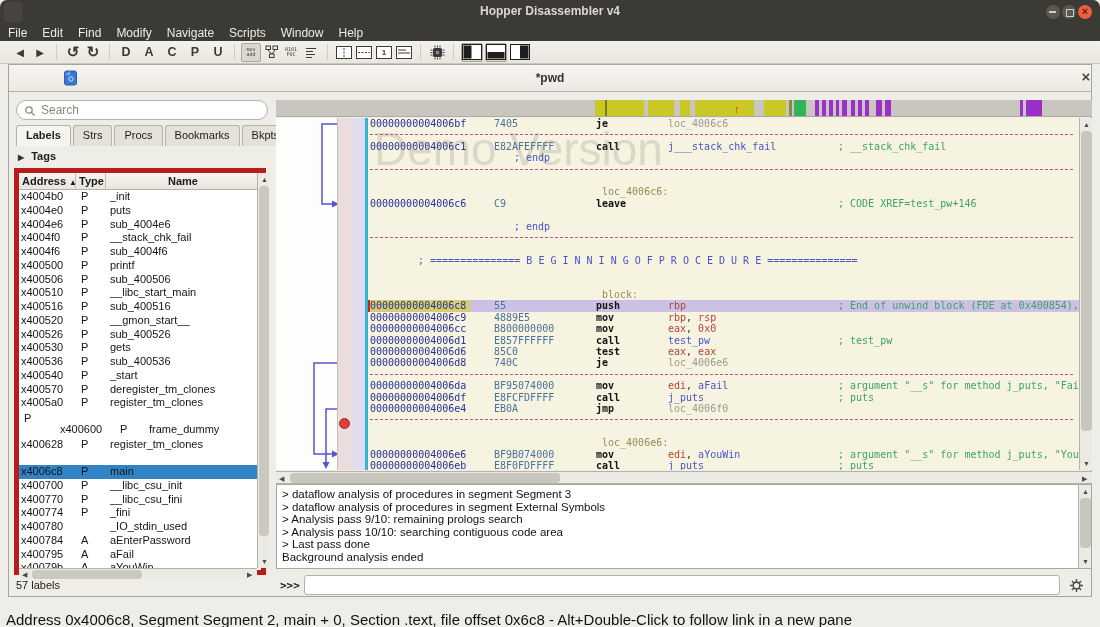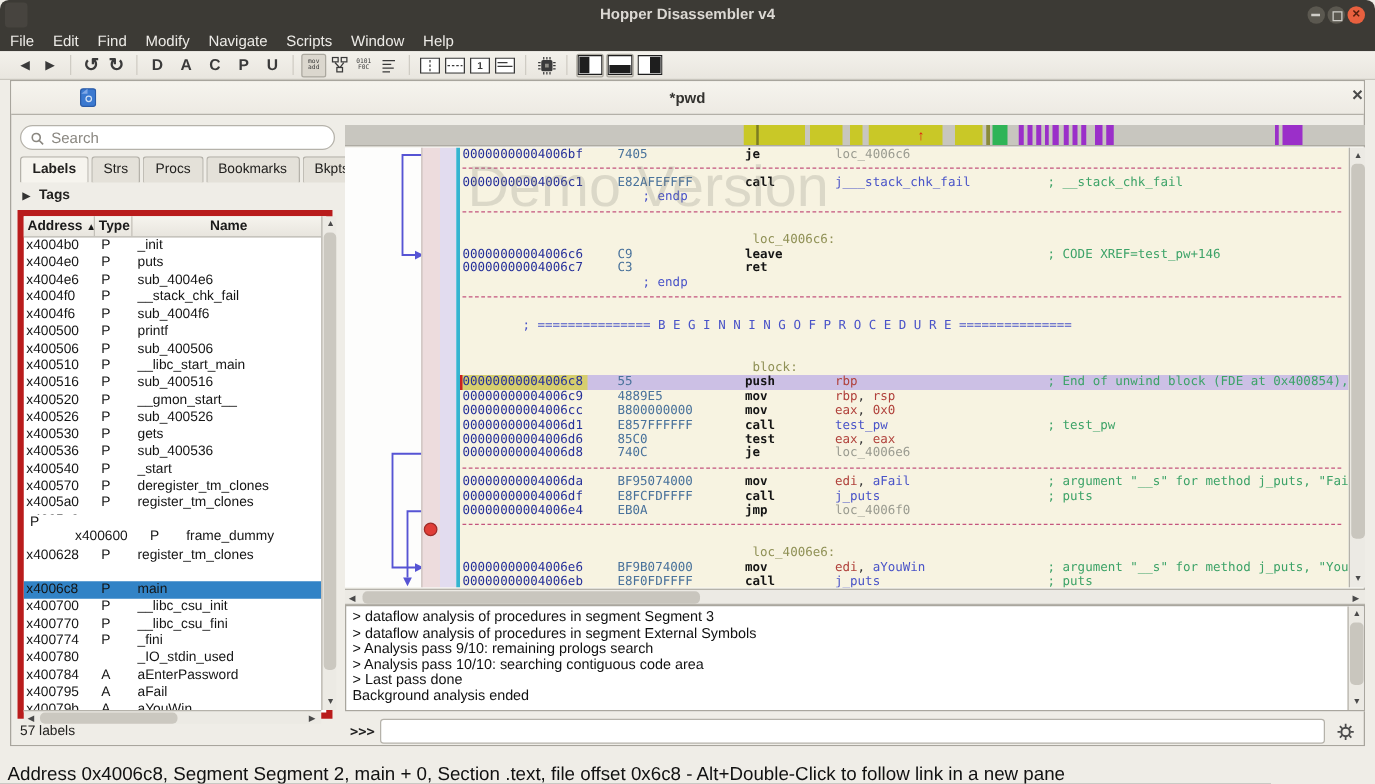--- a/index.html
+++ b/index.html
@@ -477,25 +477,20 @@
           <div class="dline" style="top: 57px;"></div>
           <div class="dline" style="top: 68.4px;">
             <span class="dl">loc_4006c6:</span>
           </div>
           <div class="dline" style="top: 79.8px;">
             <span class="da">00000000004006c6</span>
             <span class="db">C9</span>
             <span class="do">leave</span>
             <span class="dc">; CODE XREF=test_pw+146</span>
           </div>
-          <div class="dline" style="top: 91.2px;">
-            <span class="da">00000000004006c7</span>
-            <span class="db">C3</span>
-            <span class="do">ret</span>
-          </div>
           <div class="dline" style="top: 102.6px;">
             <span class="de">; endp</span>
           </div>
           <div class="dline" style="top: 114px;">
             <div class="dsep"></div>
           </div>
           <div class="dline" style="top: 125.4px;"></div>
           <div class="dline" style="top: 136.8px;">
             <span class="dbn">; =============== B E G I N N I N G   O F   P R O C E D U R E ===============</span>
           </div>

